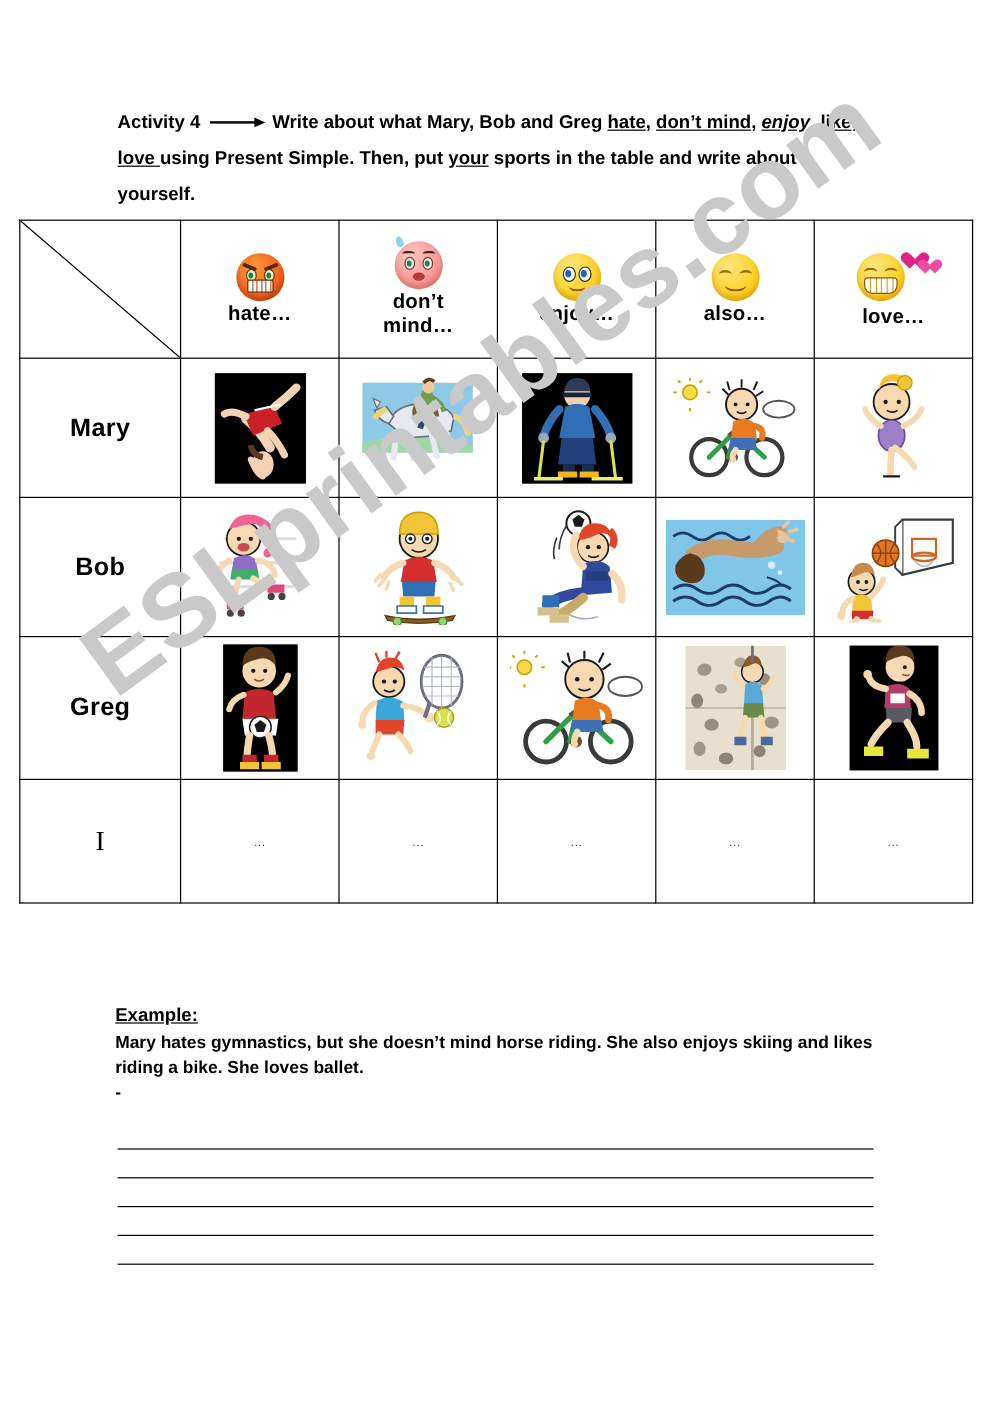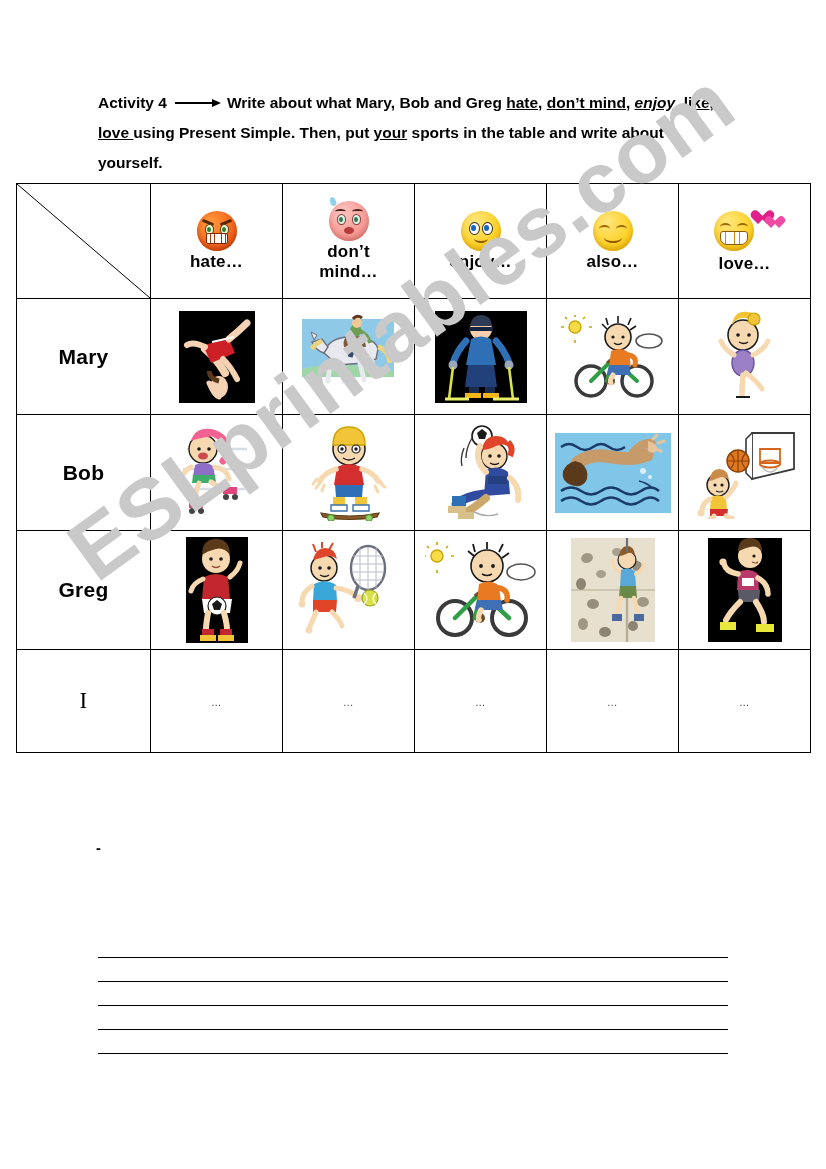--- a/index.html
+++ b/index.html
@@ -845,20 +845,22 @@
     <td><span class="dots">...</span></td>
     <td><span class="dots">...</span></td>
     <td><span class="dots">...</span></td>
     <td><span class="dots">...</span></td>
     <td><span class="dots">...</span></td>
   </tr>
 </tbody>
   </table>
 
 <div id="example-block">
+  <div id="example-title">Example:</div>
+  <div id="example-text">Mary  hates gymnastics, but she doesn’t mind horse riding. She also enjoys skiing and likes riding a bike. She loves ballet.</div>
   <div id="example-dash">-</div>
 </div>
 
 <div id="writing-lines">
   <div class="wline"></div>
   <div class="wline"></div>
   <div class="wline"></div>
   <div class="wline"></div>
   <div class="wline"></div>
 </div>

